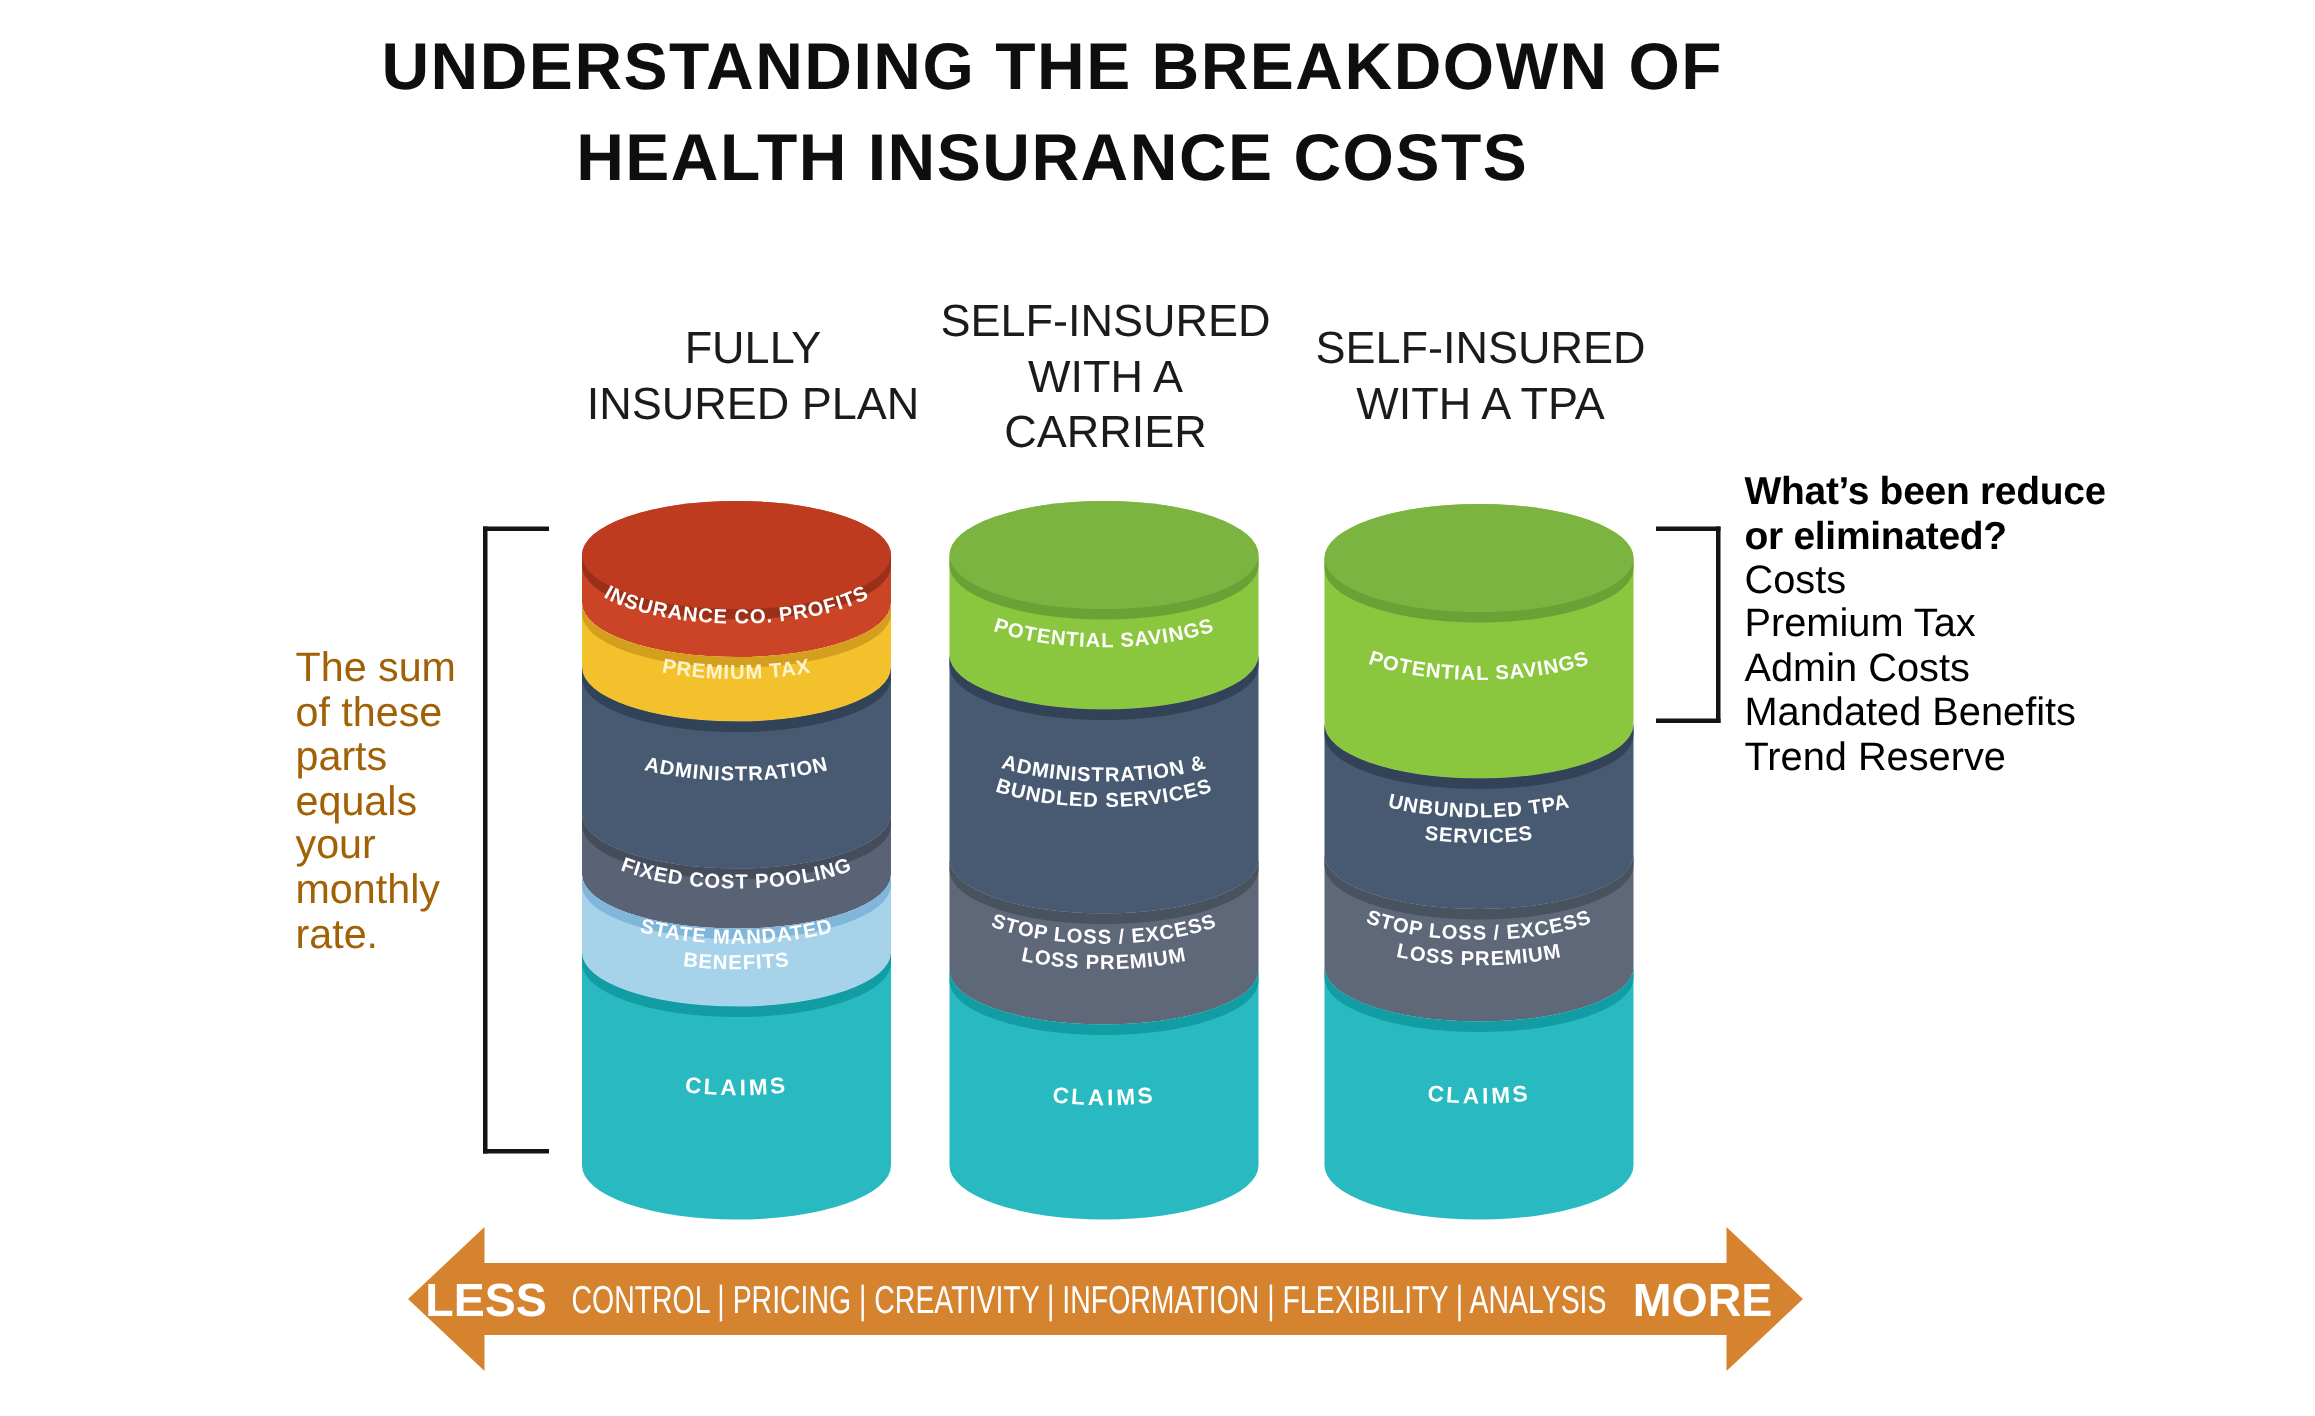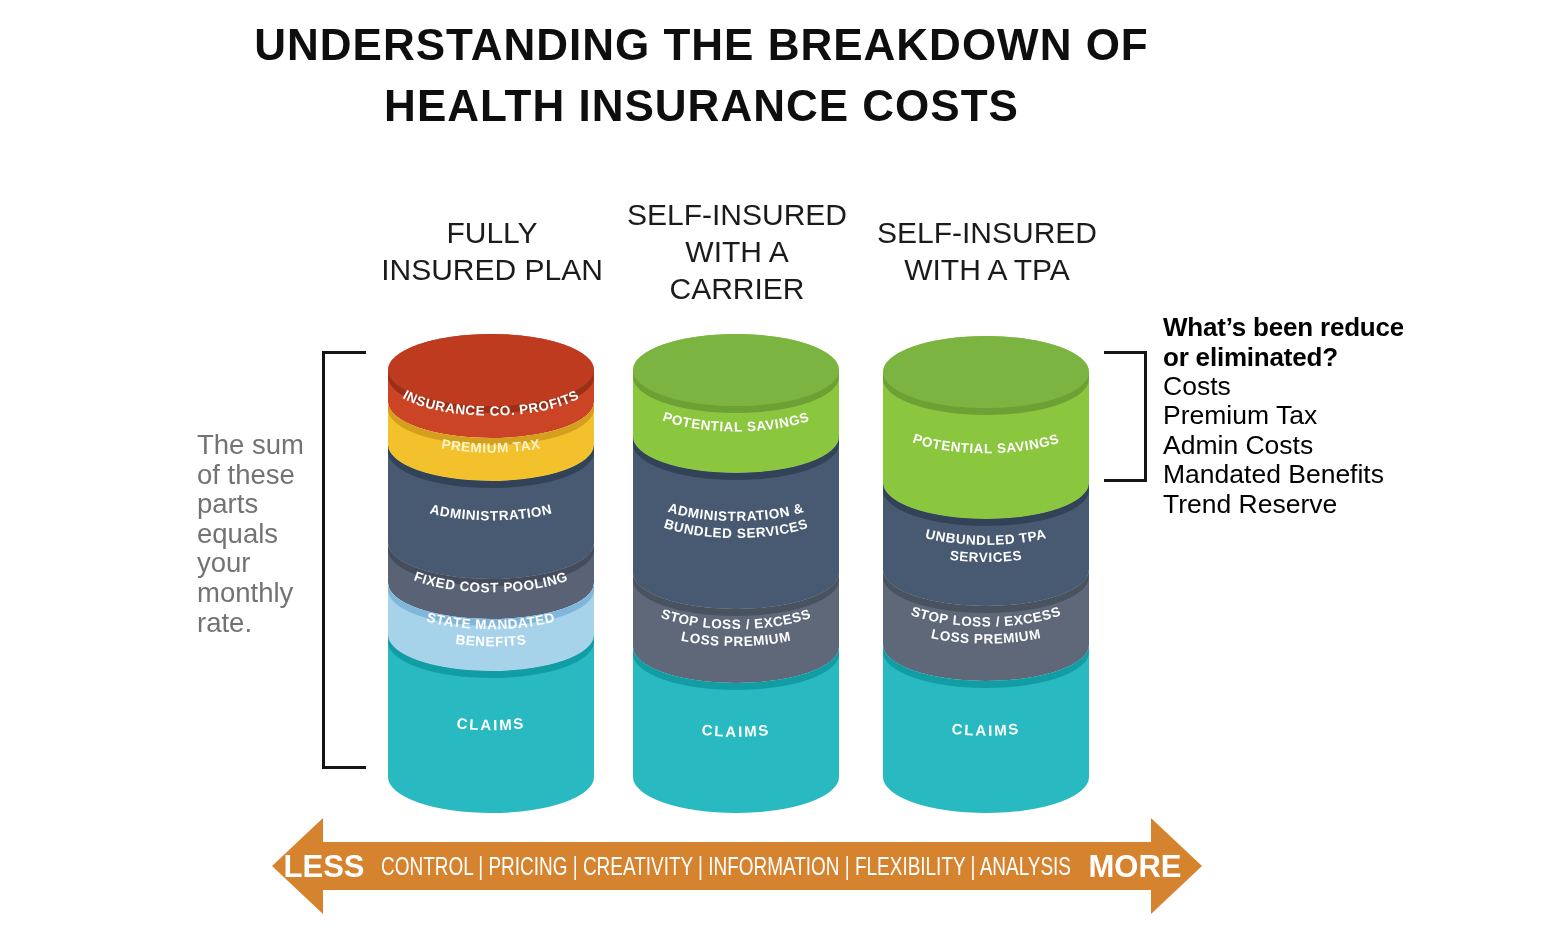--- a/index.html
+++ b/index.html
@@ -9,28 +9,28 @@
   }
   .title{
     position:absolute;left:0;right:0;top:14px;text-align:center;
     font-size:44px;font-weight:bold;line-height:61px;letter-spacing:1px;
     color:#0e0e0e;white-space:pre-line;
   }
   .col-header{
     position:absolute;width:300px;text-align:center;
     font-size:30px;line-height:37px;color:#1b1b1b;white-space:pre-line;
   }
-  #header-1{left:342px;top:214px;}
+  #header-1{left:352px;top:214px;}
   #header-2{left:587px;top:196px;}
   #header-3{left:837px;top:214px;}
   #cyl-svg{position:absolute;left:380px;top:320px;}
   #cyl-svg text{font-family:"Liberation Sans",sans-serif;font-weight:bold;}
   .left-note{
     position:absolute;left:197px;top:430px;width:140px;
-    font-size:27.5px;line-height:29.6px;color:#737373;white-space:pre-line;
+    font-size:27.5px;line-height:29.6px;color:#a16207;white-space:pre-line;
   }
   .bracket{position:absolute;box-sizing:border-box;}
   #left-bracket{
     left:322px;top:351px;width:44px;height:418px;
     border:3px solid #141414;border-right:none;
   }
   #right-bracket{
     left:1104px;top:351px;width:43px;height:131px;
     border:3px solid #141414;border-left:none;
   }

